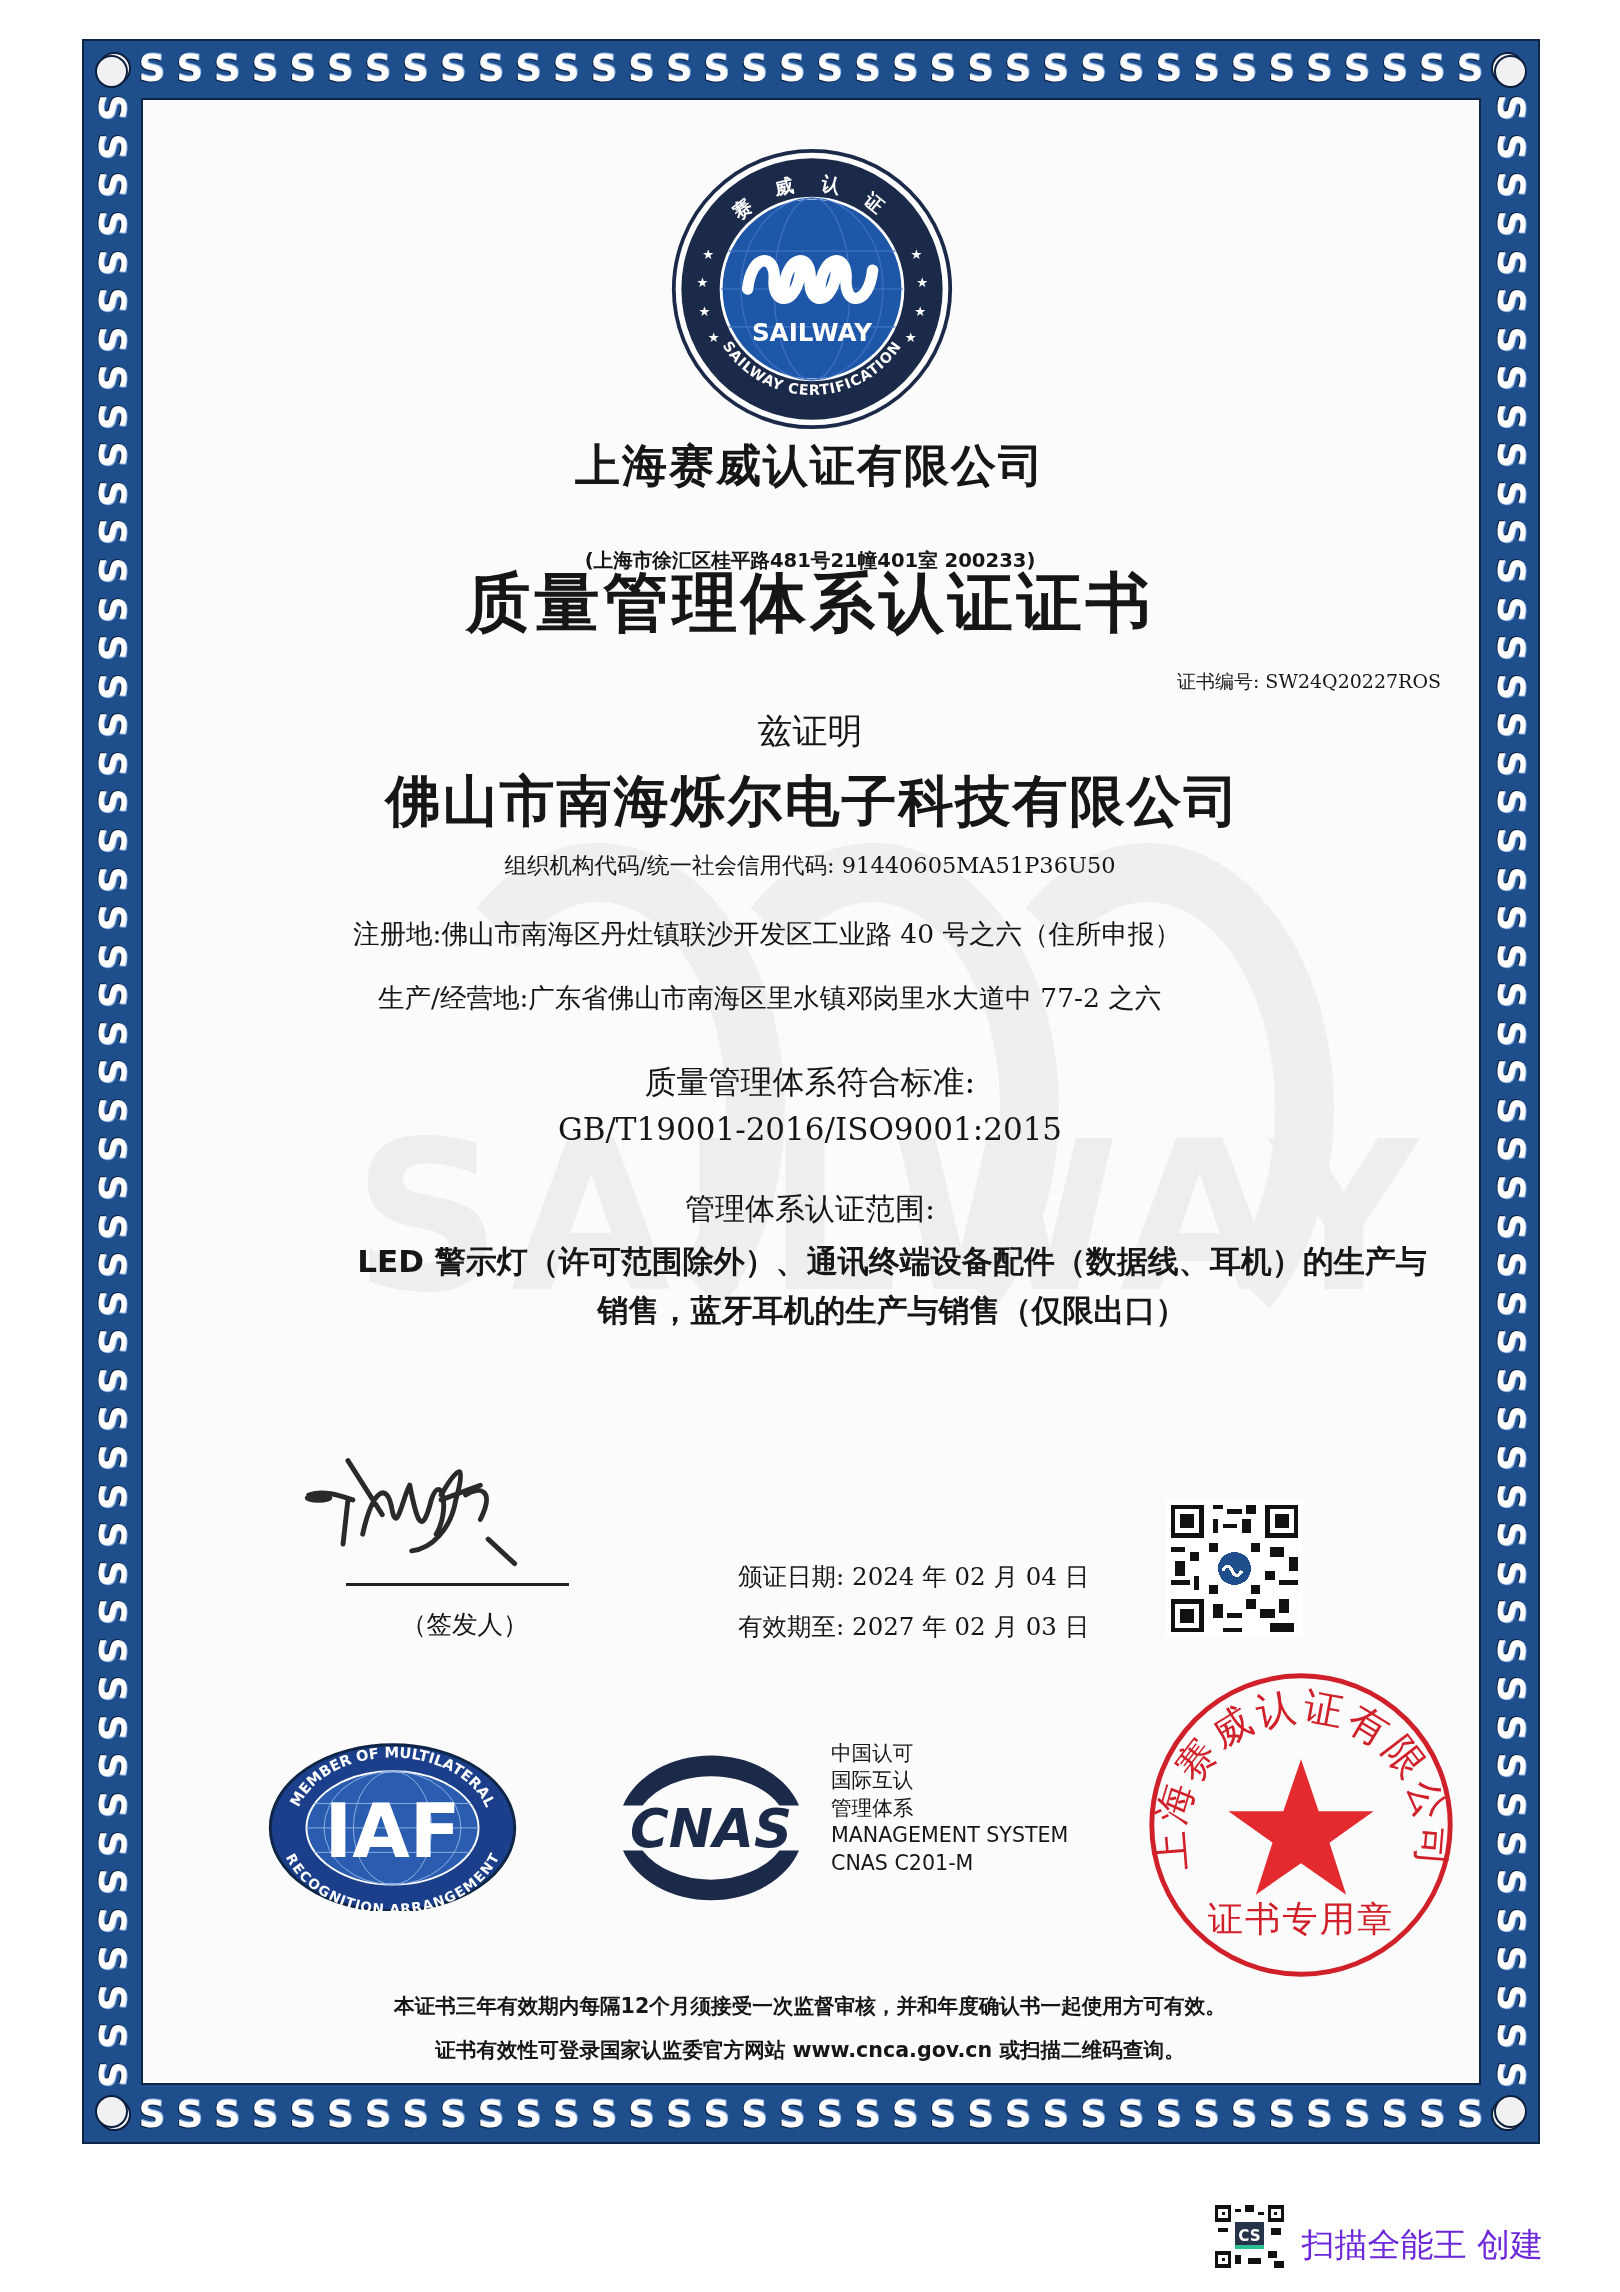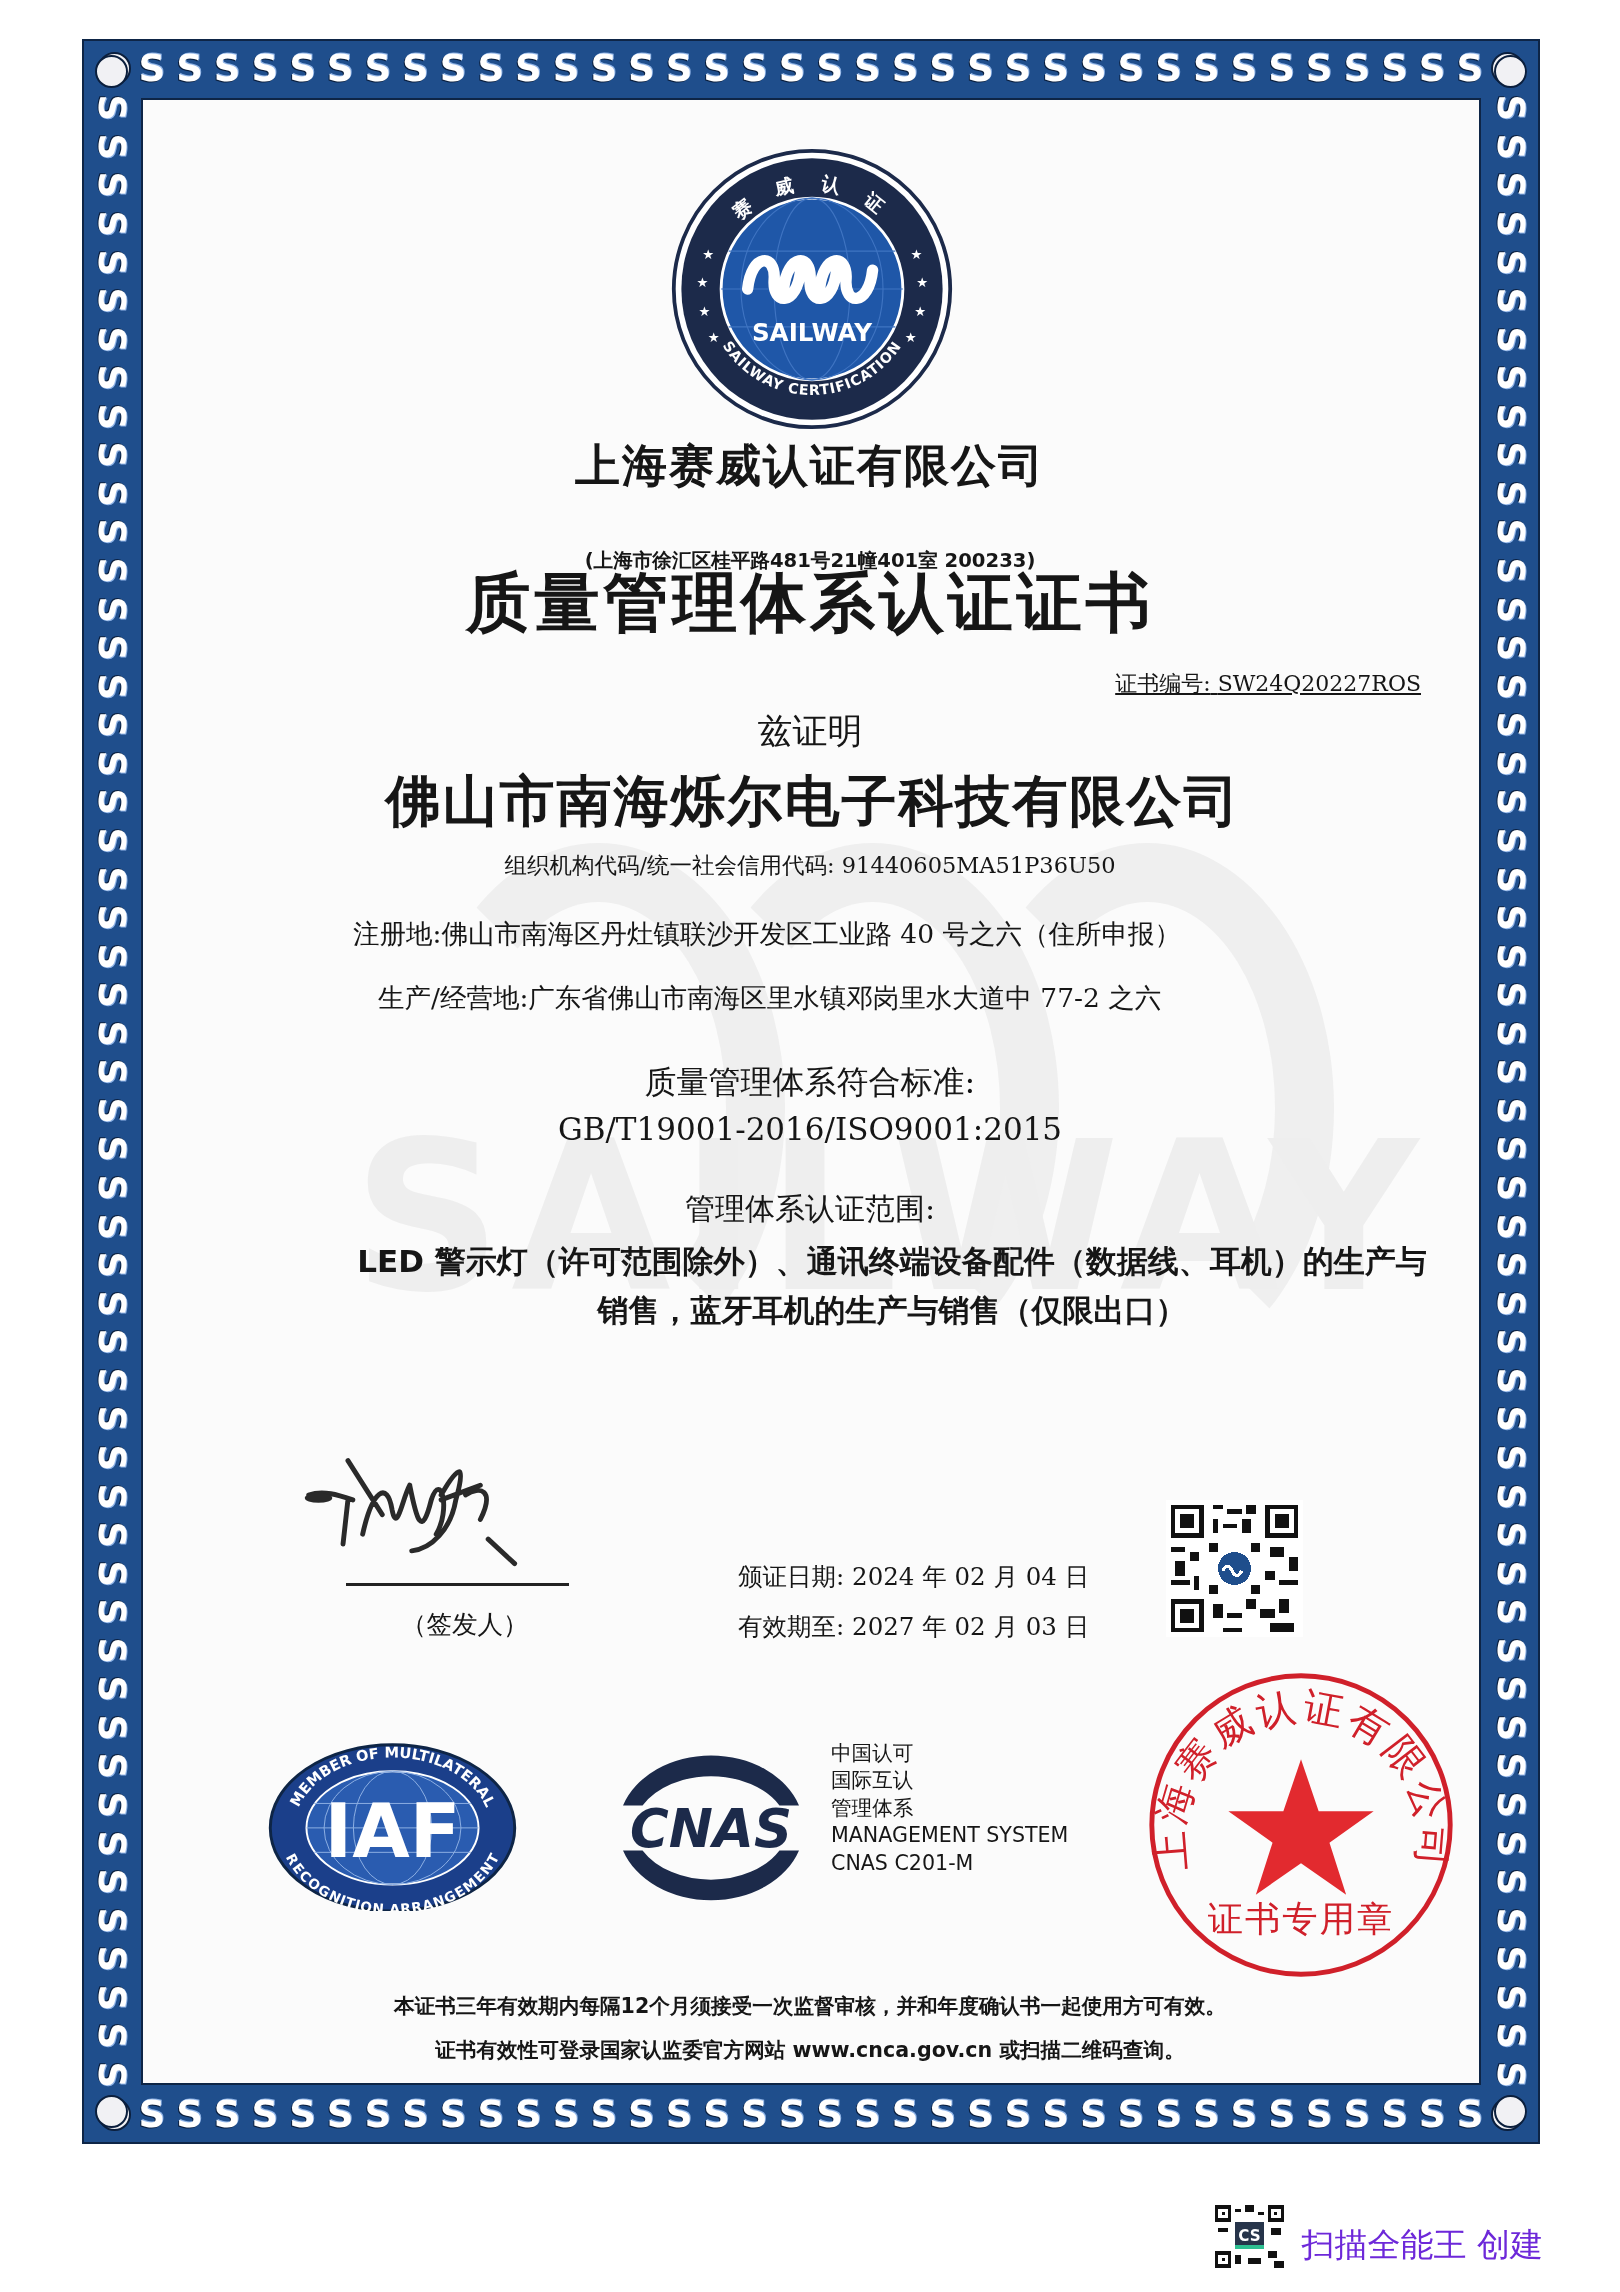--- a/index.html
+++ b/index.html
@@ -36,21 +36,21 @@
   }
   .wm-wave { position:absolute; top:843px; width:255px; height:412px; border:59px solid #efefef; border-radius:50%; border-bottom-color:transparent; border-left-color:transparent; z-index:0; }
 
   .content { position:absolute; inset:0; z-index:1; }
   .center { position:absolute; left:0; right:0; text-align:center; }
 
   .logo { position:absolute; left:670px; top:147px; width:284px; height:284px; }
   .org-name { top:436px; font-family:"DejaVu Sans","Liberation Sans",sans-serif; font-weight:bold; font-size:45px; letter-spacing:2px; }
   .org-addr { top:524px; font-family:"DejaVu Sans","Liberation Sans",sans-serif; font-weight:bold; font-size:19.6px;margin-top:23px; }
   .cert-title { top:559px; font-family:"DejaVu Sans","Liberation Sans",sans-serif; font-weight:bold; font-size:65px; letter-spacing:3.9px; }
-  .cert-no { position:absolute; right:199px; top:669px; font-size:22px;text-decoration:underline; }
+  .cert-no { position:absolute; right:179px; top:669px; font-size:19px; }
   .hereby { top:708px; font-size:35px; }
   .company { top:765px; font-family:"DejaVu Sans","Liberation Sans",sans-serif; font-weight:bold; font-size:55px; letter-spacing:2px;padding-left:6px; }
   .uscc { top:850px; font-size:22.5px; }
   .addr-line { position:absolute; left:353px; font-size:26.5px; }
   .addr-reg { top:916px; }
   .addr-op { top:980px; left:378px; }
   .std-label { top:1061px; font-size:32px; }
   .std-value { top:1111px; font-size:31px; }
   .scope-label { top:1189px; font-size:30px; }
   .scope-text { position:absolute; left:338px; width:1108px; top:1237px; font-family:"DejaVu Sans","Liberation Sans",sans-serif; font-weight:bold; font-size:31px; line-height:49px; text-align:center; }

